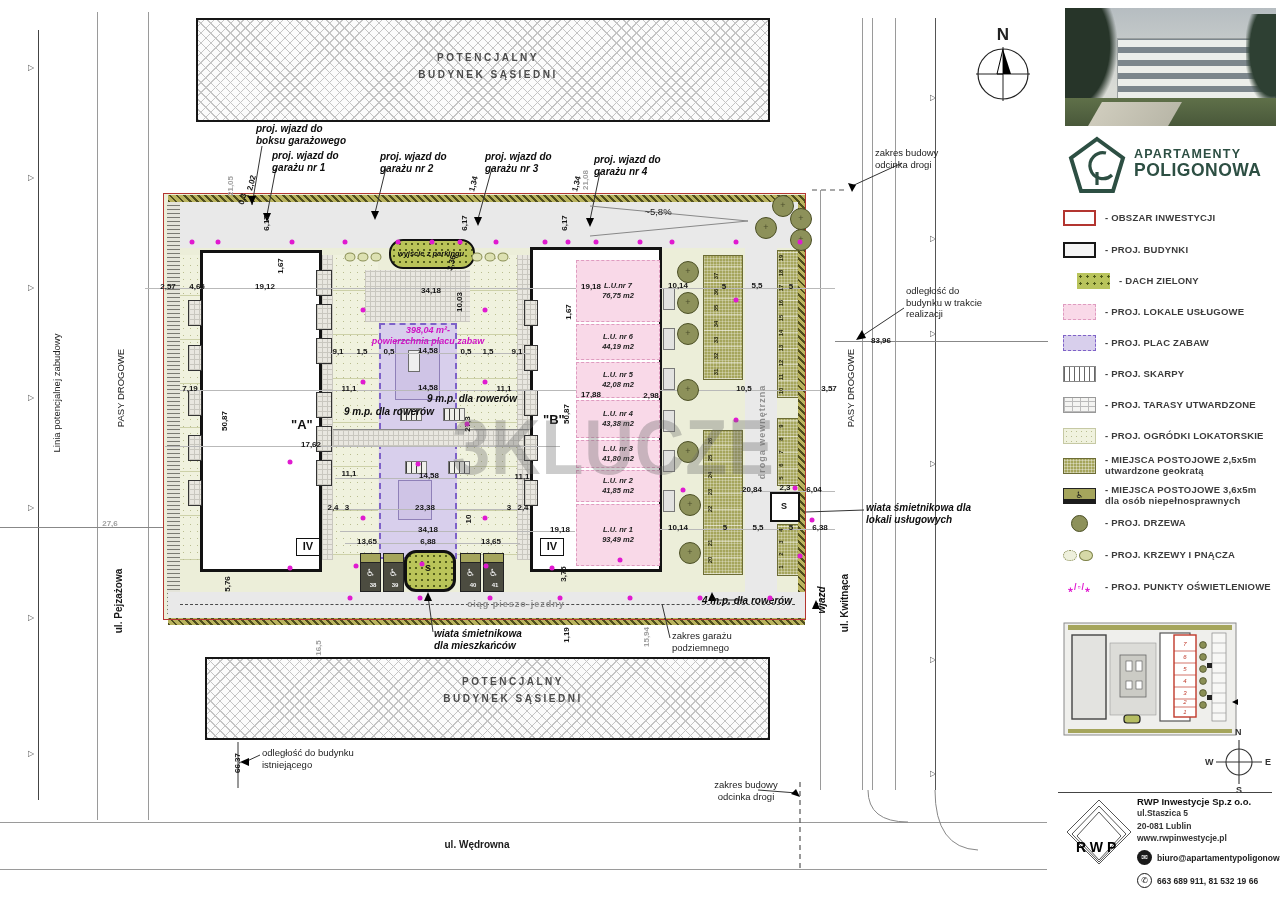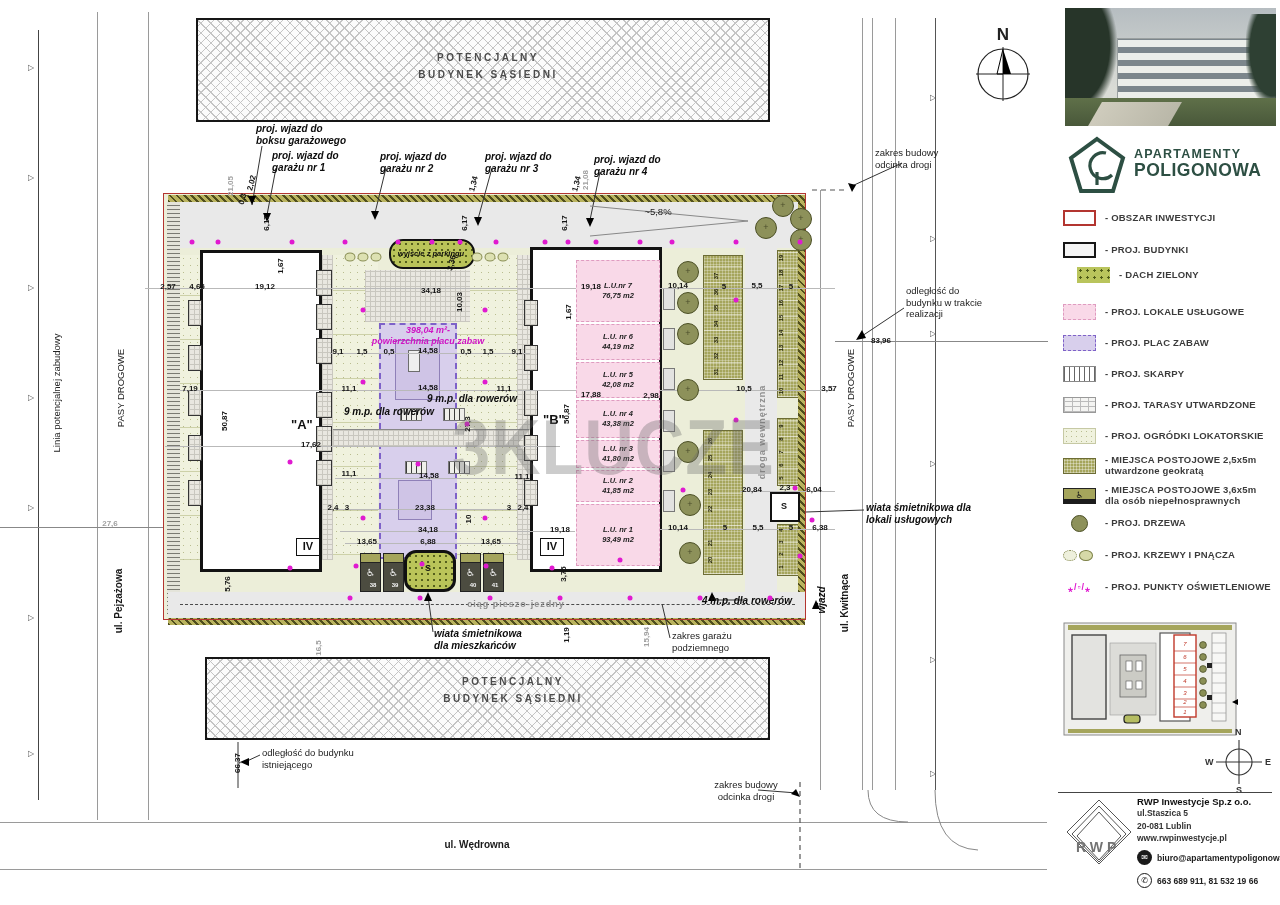--- a/index.html
+++ b/index.html
@@ -585,21 +585,21 @@
         <div class="leg-label">
           <div class="">- OBSZAR INWESTYCJI</div>
         </div>
       </div>
       <div class="leg-row" style="top: 242px;">
         <div class="sw sw-budynki"></div>
         <div class="leg-label">
           <div class="">- PROJ. BUDYNKI</div>
         </div>
       </div>
-      <div class="leg-row" style="top: 267px; padding-left: 14px;">
+      <div class="leg-row" style="top: 273px; padding-left: 14px;">
         <div class="sw sw-dach"></div>
         <div class="leg-label">
           <div class="">- DACH ZIELONY</div>
         </div>
       </div>
       <div class="leg-row" style="top: 304px;">
         <div class="sw sw-lokale"></div>
         <div class="leg-label">
           <div class="">- PROJ. LOKALE USŁUGOWE</div>
         </div>
@@ -736,21 +736,21 @@
 
   <div class="abs" style="left:1064px;top:798px;width:70px;height:78px;">
     <svg width="70" height="78" viewBox="0 0 70 78">
       <g fill="none" stroke="#555" stroke-width="1">
         <polygon points="35,2 67,34 35,66 3,34"></polygon>
         <polygon points="35,8 62,36 35,64 8,36"></polygon>
         <polygon points="35,14 57,38 35,62 13,38"></polygon>
       </g>
     </svg>
   </div>
-  <div class="abs" style="left:1076px;top:840px;font:600 14px/1 'Liberation Sans',sans-serif;letter-spacing:4px;color:#737373;">RWP</div>
+  <div class="abs" style="left:1076px;top:840px;font:600 14px/1 'Liberation Sans',sans-serif;letter-spacing:4px;color:#000000;">RWP</div>
   <div class="abs" style="left:1137px;top:796px;width:140px;">
     <div class="co-name">RWP Inwestycje Sp.z o.o.</div>
     <div class="co-line">ul.Staszica 5</div>
     <div class="co-line">20-081 Lublin</div>
     <div class="co-line">www.rwpinwestycje.pl</div>
     <div style="display:flex;align-items:center;gap:5px;margin-top:6px;">
       <div class="cicon mail">✉</div>
       <div class="co-contact">biuro@apartamentypoligonowa.pl</div>
     </div>
     <div style="display:flex;align-items:center;gap:5px;margin-top:8px;">

